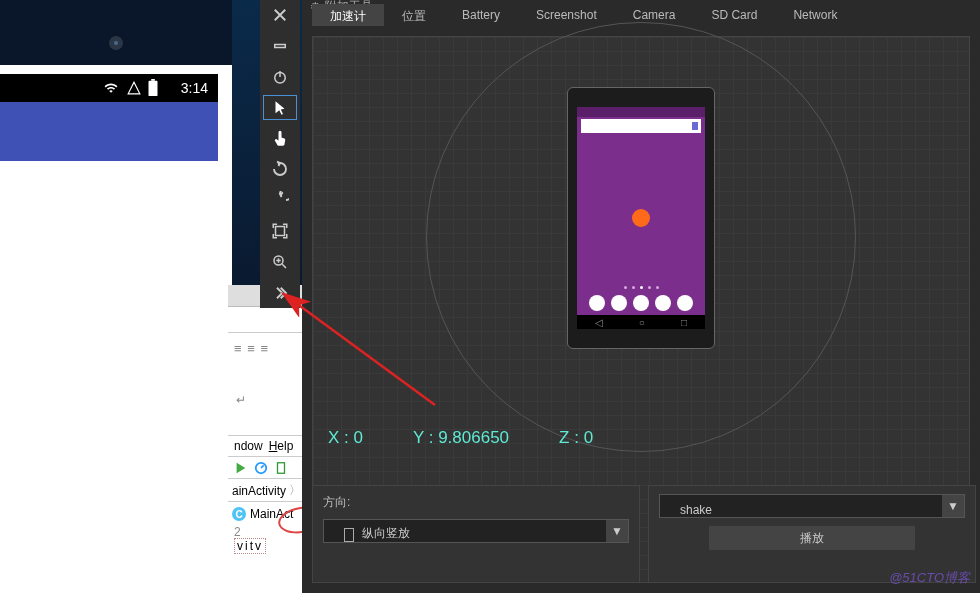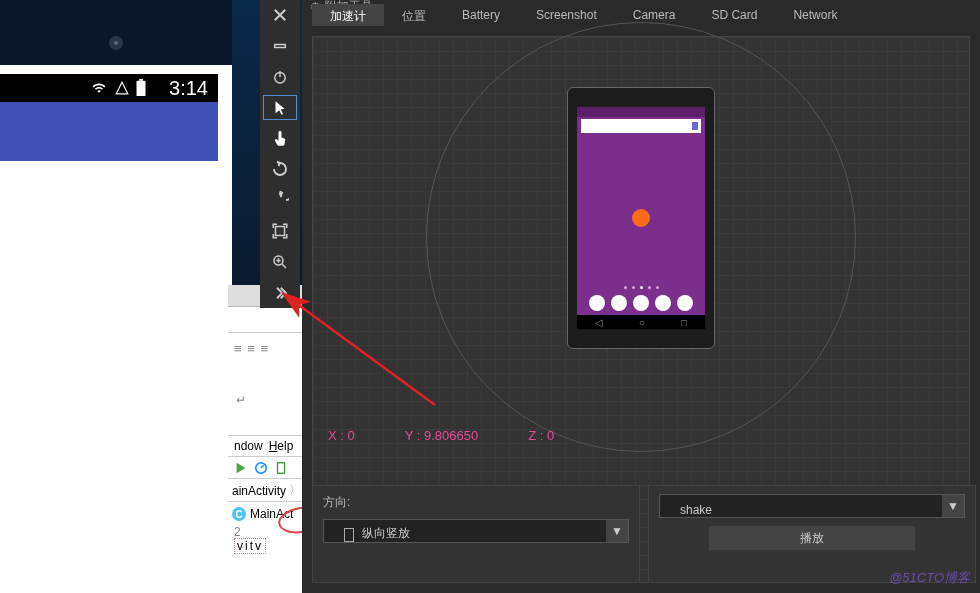--- a/index.html
+++ b/index.html
@@ -7,21 +7,21 @@
 
 
 .phone-preview{position:absolute;left:0;top:0;width:232px;height:593px;background:#fff;}
 .phone-top{position:absolute;left:0;top:0;width:232px;height:65px;background:#0a1629;border-radius:0 0 0 0;}
 .notch{position:absolute;left:50%;top:36px;transform:translateX(-50%);width:14px;height:14px;border-radius:50%;background:#2a3645;display:flex;align-items:center;justify-content:center;}
 .notch::after{content:"";width:4px;height:4px;border-radius:50%;background:#4a6a8a;}
 .status-bar{position:absolute;left:0;top:74px;width:218px;height:28px;background:#000;color:#fff;display:flex;align-items:center;justify-content:flex-end;padding:0 10px;gap:6px;}
 .wifi-icon{width:20px;height:14px;}
 .signal-icon{width:14px;height:14px;}
 .battery-icon{width:12px;height:18px;}
-.status-time{font-size:20px;font-weight:300;margin-left:16px;}
+.status-time{font-size:14px;font-weight:300;margin-left:16px;}
 .app-bar{position:absolute;left:0;top:102px;width:218px;height:60px;background:#3f51b5;}
 .app-content{position:absolute;left:0;top:161px;width:218px;height:260px;background:#fff;}
 
 
 .ide-peek{position:absolute;left:228px;top:285px;width:76px;height:308px;background:#fff;border-right:1px solid #ccc;font-size:12px;}
 .ide-top-gray{position:absolute;top:0;left:0;right:0;height:22px;background:#dedede;border-bottom:1px solid #bbb;}
 .ide-toolbar{position:absolute;top:22px;left:0;right:0;height:26px;border-bottom:1px solid #ccc;display:flex;align-items:center;padding:0 4px;gap:4px;}
 .ide-align{position:absolute;top:50px;left:0;right:0;height:26px;display:flex;align-items:center;gap:8px;padding:0 6px;color:#888;}
 .ide-align span{font-size:13px;letter-spacing:1px;}
 .ide-pilcrow{position:absolute;top:108px;left:8px;color:#888;font-size:12px;}
@@ -63,21 +63,21 @@
 .sim-search::after{content:"";position:absolute;right:3px;top:3px;width:6px;height:8px;background:#6a6ad4;}
 .sim-ball{position:absolute;left:50%;top:50%;transform:translate(-50%,-50%);width:18px;height:18px;border-radius:50%;background:#ff6a1a;}
 .sim-dots{position:absolute;bottom:40px;left:0;right:0;display:flex;justify-content:center;gap:5px;}
 .sim-dots span{width:3px;height:3px;border-radius:50%;background:#d8a8e0;}
 .sim-dots span.on{background:#fff;}
 .sim-dock{position:absolute;bottom:18px;left:0;right:0;display:flex;justify-content:center;gap:6px;}
 .sim-dock span{width:16px;height:16px;border-radius:50%;background:#fff;}
 .sim-nav{position:absolute;bottom:0;left:0;right:0;height:14px;background:#000;display:flex;justify-content:space-around;align-items:center;}
 .sim-nav span{color:#888;font-size:10px;}
 
-.coords{position:absolute;left:26px;top:428px;color:#ec4899;font-size:13px;font-family:"SimSun",monospace;display:flex;gap:50px;}
+.coords{position:absolute;left:26px;top:428px;color:#5eead4;font-size:17px;font-family:"SimSun",monospace;display:flex;gap:50px;}
 .controls-row{position:absolute;left:10px;bottom:10px;right:4px;height:98px;display:flex;gap:8px;}
 .ctrl-box{flex:1;border:1px solid #444;background:#333;padding:8px 10px;display:flex;flex-direction:column;gap:8px;}
 .ctrl-label{color:#bbb;font-size:12px;}
 .ctrl-select{height:24px;background:#222;border:1px solid #555;display:flex;align-items:flex-end;padding:0 20px;color:#ccc;font-size:12px;position:relative;}
 .ctrl-select .dd{position:absolute;right:0;top:0;width:22px;height:100%;background:#444;display:flex;align-items:center;justify-content:center;}
 .ctrl-select .phone-ico{width:10px;height:14px;border:1px solid #aaa;margin-right:8px;}
 .ctrl-btn{height:24px;background:#444;color:#ccc;font-size:12px;display:flex;align-items:center;justify-content:center;cursor:pointer;margin:0 50px;}
 
 
 .arrow{position:absolute;pointer-events:none;}

